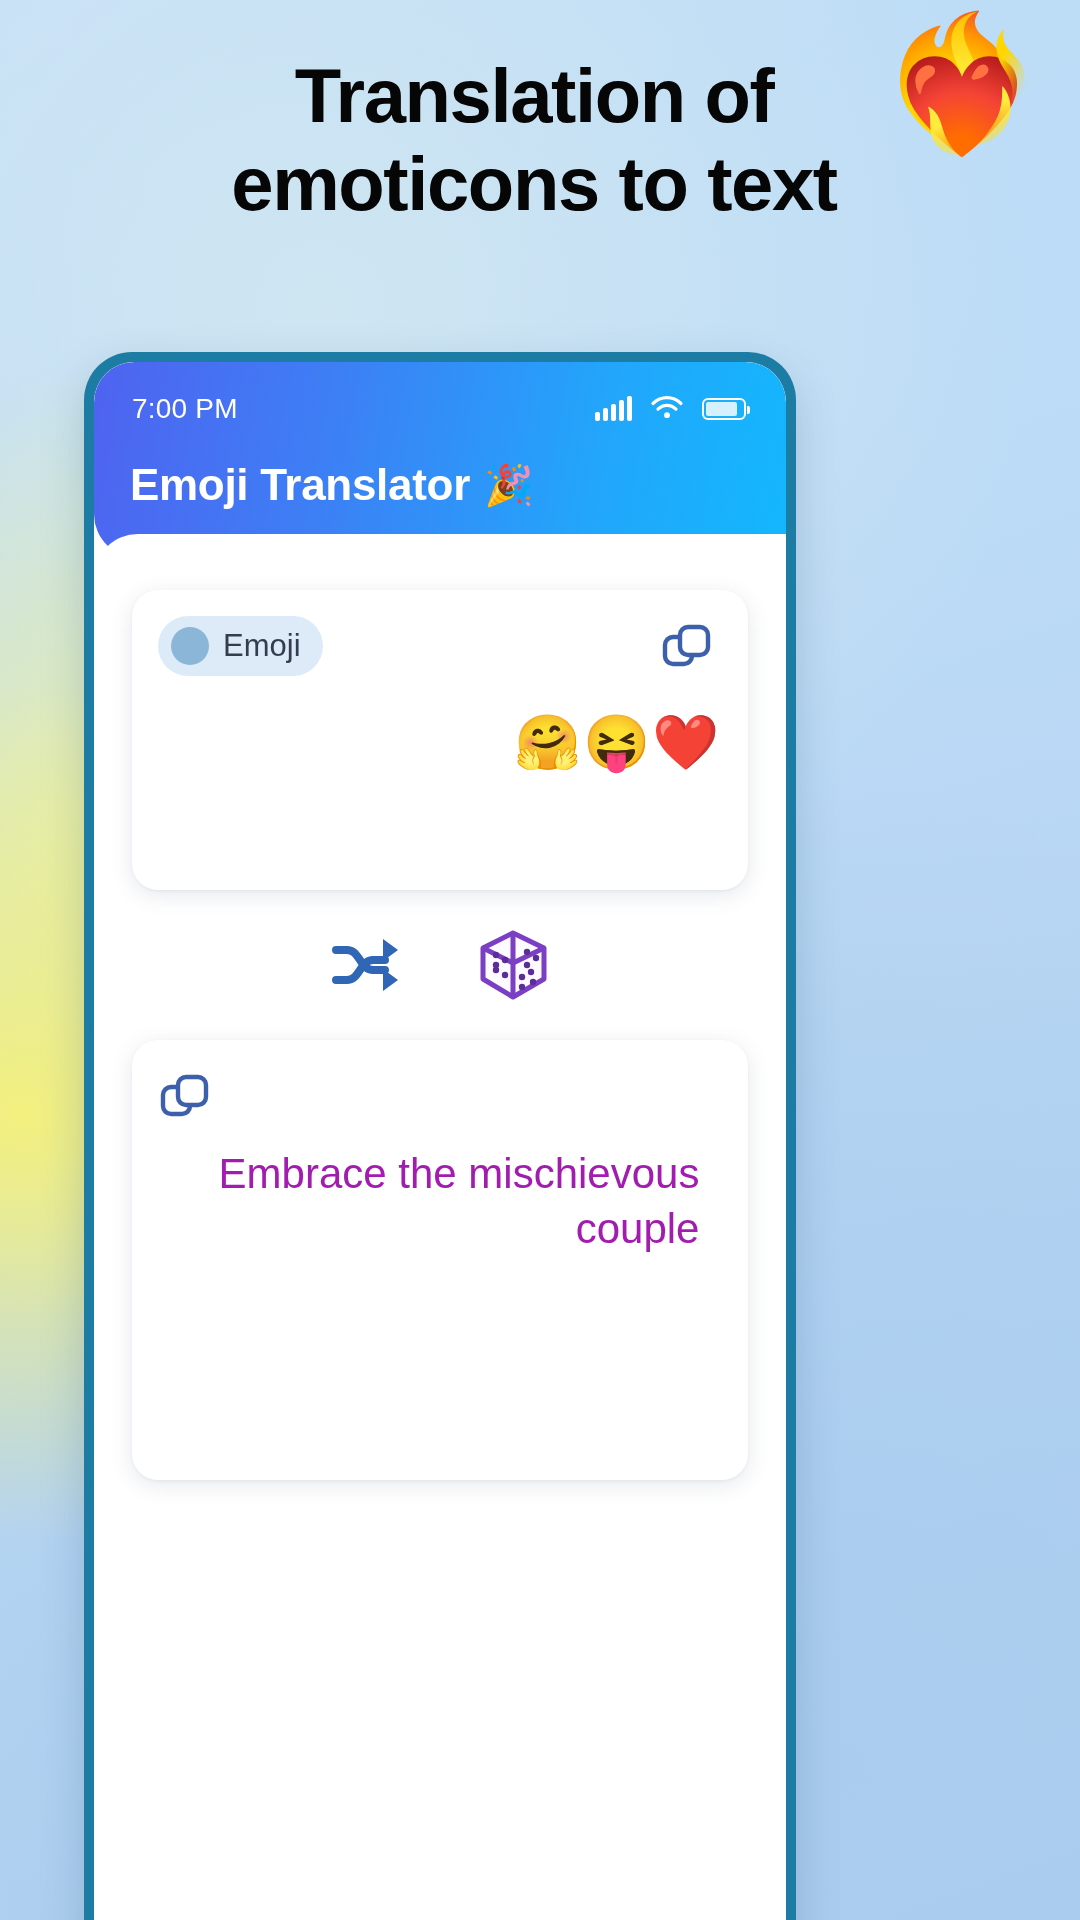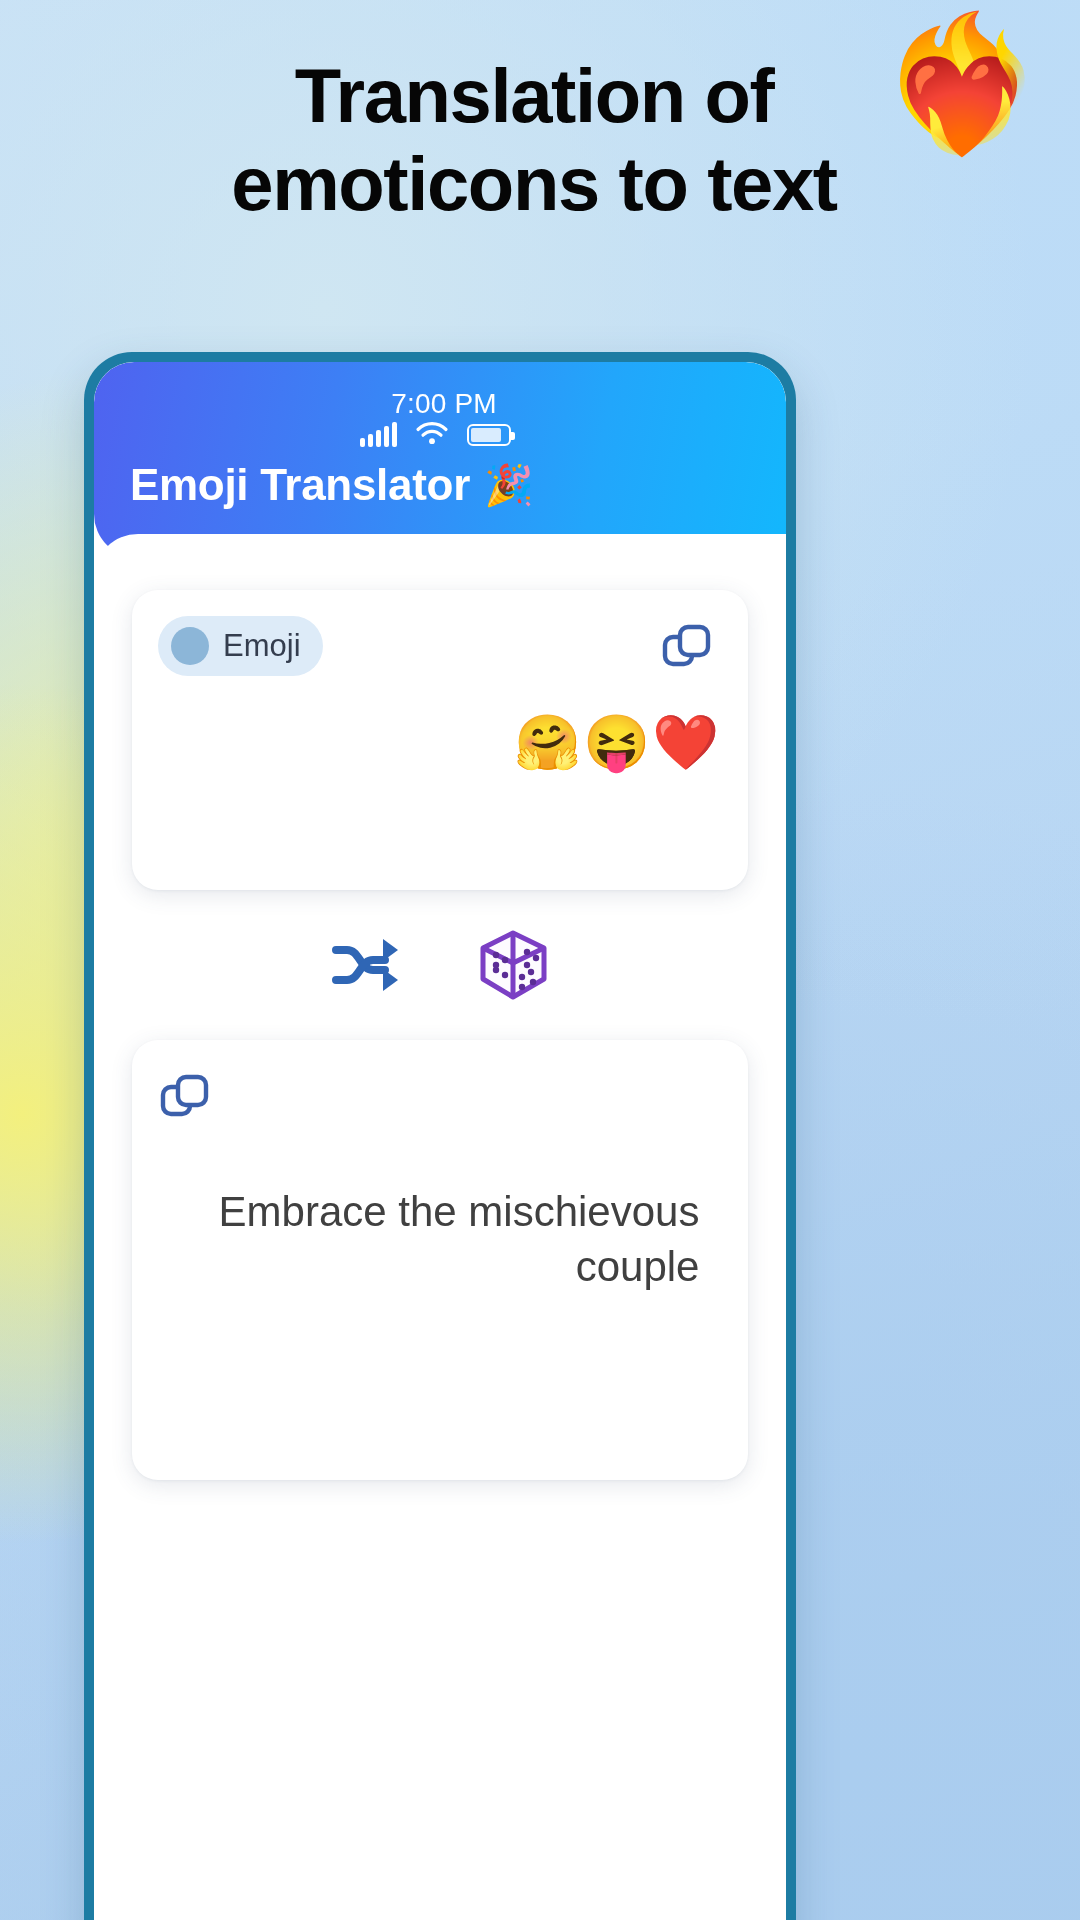--- a/index.html
+++ b/index.html
@@ -76,21 +76,20 @@
     border-radius:40px 40px 0 44px;
     padding:26px 30px 0 30px;
   }
 
   .status-bar {
     display:flex;
     align-items:center;
     justify-content:space-between;
     height:42px;
     color:#ffffff;
-    flex-direction:column;
   }
   .status-time {
     font-size:28px;
     font-weight:400;
     letter-spacing:.2px;
     padding-left:8px;
   }
   .status-icons {
     display:flex;
     align-items:center;
@@ -209,25 +208,25 @@
 
   .emoji-row {
     margin-top:30px;
     padding-left:6px;
     font-size:54px;
     letter-spacing:2px;
     line-height:1.2;
   }
 
   .output-text {
-    margin-top:54px;
+    margin-top:16px;
     padding-left:6px;
     font-size:42px;
     line-height:1.32;
-    color:#404040;
+    color:#a21caf;
     max-width:96%;
   }
 
   
   .actions {
     display:flex;
     align-items:center;
     justify-content:center;
     gap:60px;
     height:150px;

